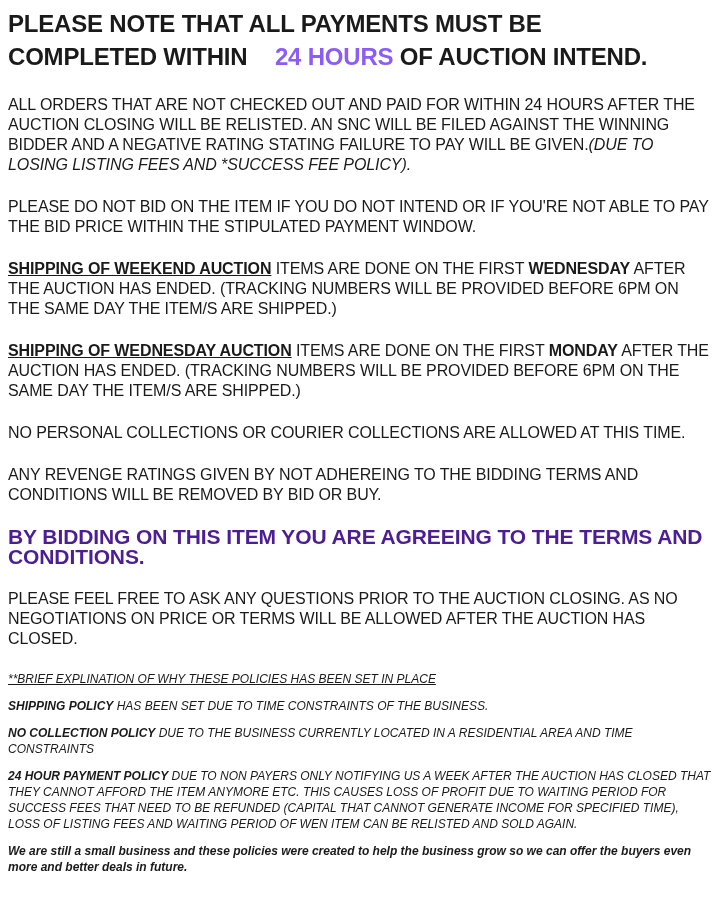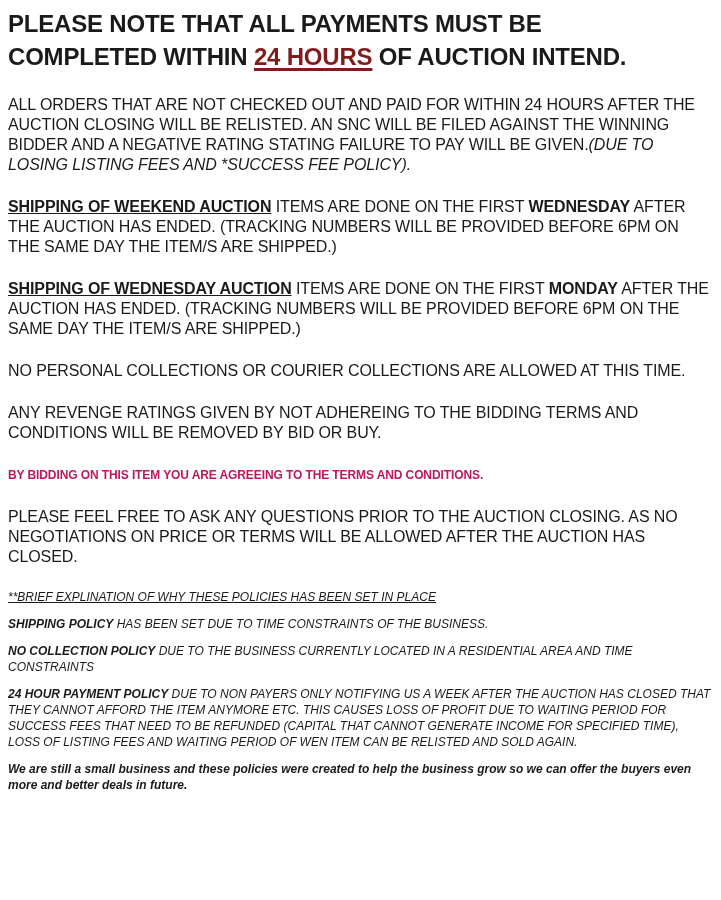--- a/index.html
+++ b/index.html
@@ -15,40 +15,40 @@
 
   h1.notice {
     font-size: 24px;
     font-weight: bold;
     line-height: 33px;
     letter-spacing: -0.2px;
     max-width: 668px;
     margin: 2px 0 22px 0;
   }
   .hl-red {
-    color: #7f1d1d;
-    text-decoration: underline;
+    color: #8b5cf6;
     text-decoration-thickness: 3px;
     text-underline-offset: 3px;
+    margin-left: 21px;
   }
 
   p.body-para {
     font-size: 16px;
     line-height: 20px;
     letter-spacing: -0.1px;
     margin: 0 0 22px 0;
   }
   .b  { font-weight: bold; }
   .bu { font-weight: bold; text-decoration: underline; margin-top: 28px; }
   .i  { font-style: italic; }
 
   p.agreement {
-    color: #be185d;
+    color: #4c1d95;
     font-weight: bold;
-    font-size: 12px;
+    font-size: 21px;
   }
 
   .fine-print { margin-top: 16px; }
   p.fine {
     font-size: 12px;
     font-style: italic;
     line-height: 16px;
     margin: 0 0 11px 0;
   }
   p.fine-heading {
@@ -59,20 +59,21 @@
 </style>
 </head>
 <body>
 
 <div class="doc">
 
   <h1 class="notice"><span>PLEASE NOTE THAT ALL PAYMENTS MUST BE COMPLETED WITHIN </span><span class="hl-red">24 HOURS</span><span> OF AUCTION INTEND.</span></h1>
 
   <p class="body-para"><span>ALL ORDERS THAT ARE NOT CHECKED OUT AND PAID FOR WITHIN 24 HOURS AFTER THE AUCTION CLOSING WILL BE RELISTED. AN SNC WILL BE FILED AGAINST THE WINNING BIDDER AND A NEGATIVE RATING STATING FAILURE TO PAY WILL BE GIVEN.</span><span class="i">(DUE TO LOSING LISTING FEES AND *SUCCESS FEE POLICY).</span></p>
 
+  <p class="body-para">PLEASE DO NOT BID ON THE ITEM IF YOU DO NOT INTEND OR IF YOU'RE NOT ABLE TO PAY THE BID PRICE WITHIN THE STIPULATED PAYMENT WINDOW.</p>
 
   <p class="body-para"><span class="bu">SHIPPING OF WEEKEND AUCTION</span><span> ITEMS ARE DONE ON THE FIRST </span><span class="b">WEDNESDAY</span><span> AFTER THE AUCTION HAS ENDED. (TRACKING NUMBERS WILL BE PROVIDED BEFORE 6PM ON THE SAME DAY THE ITEM/S ARE SHIPPED.)</span></p>
 
   <p class="body-para"><span class="bu">SHIPPING OF WEDNESDAY AUCTION</span><span> ITEMS ARE DONE ON THE FIRST </span><span class="b">MONDAY</span><span> AFTER THE AUCTION HAS ENDED. (TRACKING NUMBERS WILL BE PROVIDED BEFORE 6PM ON THE SAME DAY THE ITEM/S ARE SHIPPED.)</span></p>
 
   <p class="body-para">NO PERSONAL COLLECTIONS OR COURIER COLLECTIONS ARE ALLOWED AT THIS TIME.</p>
 
   <p class="body-para">ANY REVENGE RATINGS GIVEN BY NOT ADHEREING TO THE BIDDING TERMS AND CONDITIONS WILL BE REMOVED BY BID OR BUY.</p>
 
   <p class="body-para agreement">BY BIDDING ON THIS ITEM YOU ARE AGREEING TO THE TERMS AND CONDITIONS.</p>

